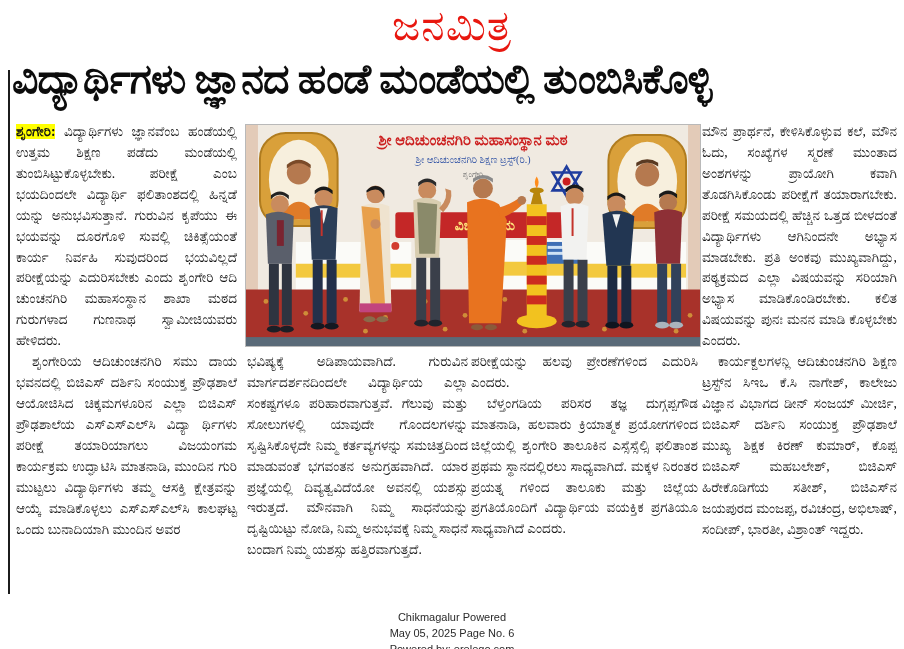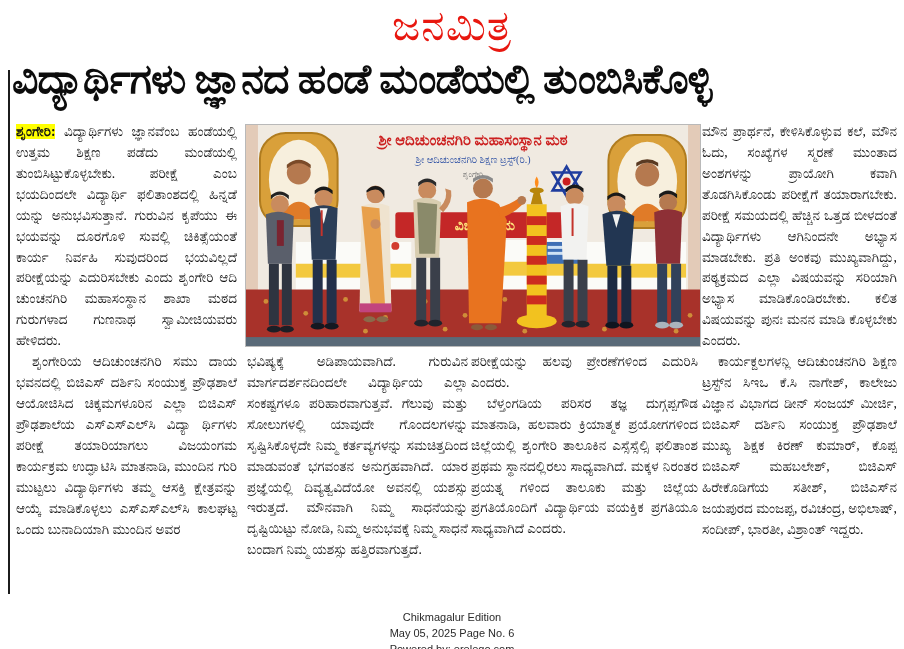--- a/index.html
+++ b/index.html
@@ -235,18 +235,18 @@
     <p>ಪರೀಕ್ಷೆಯನ್ನು ಹಲವು ಪ್ರೇರಣೆಗಳಿಂದ ಎದುರಿಸಿ ಎಂದರು.</p>
     <p class="indent">ಬೆಳ್ತಂಗಡಿಯ ಪರಿಸರ ತಜ್ಞ ದುಗ್ಗಪ್ಪಗೌಡ ಮಾತನಾಡಿ, ಹಲವಾರು ಕ್ರಿಯಾತ್ಮಕ ಪ್ರಯೋಗಗಳಿಂದ ಜಿಲ್ಲೆಯಲ್ಲಿ ಶೃಂಗೇರಿ ತಾಲೂಕಿನ ಎಸ್ಸೆಸ್ಸೆಲ್ಸಿ ಫಲಿತಾಂಶ ಪ್ರಥಮ ಸ್ಥಾನದಲ್ಲಿರಲು ಸಾಧ್ಯವಾಗಿದೆ. ಮಕ್ಕಳ ನಿರಂತರ ಪ್ರಯತ್ನ ಗಳಿಂದ ತಾಲೂಕು ಮತ್ತು ಜಿಲ್ಲೆಯ ಪ್ರಗತಿಯೊಂದಿಗೆ ವಿದ್ಯಾರ್ಥಿಯ ವಯಕ್ತಿಕ ಪ್ರಗತಿಯೂ ಸಾಧ್ಯವಾಗಿದೆ ಎಂದರು.</p>
   </div>
 
   <div class="col" id="col4">
     <p>ಮೌನ ಪ್ರಾರ್ಥನೆ, ಕೇಳಿಸಿಕೊಳ್ಳುವ ಕಲೆ, ಮೌನ ಓದು, ಸಂಖ್ಯೆಗಳ ಸ್ಮರಣೆ ಮುಂತಾದ ಅಂಶಗಳನ್ನು ಪ್ರಾಯೋಗಿ ಕವಾಗಿ ತೊಡಗಿಸಿಕೊಂಡು ಪರೀಕ್ಷೆಗೆ ತಯಾರಾಗಬೇಕು. ಪರೀಕ್ಷೆ ಸಮಯದಲ್ಲಿ ಹೆಚ್ಚಿನ ಒತ್ತಡ ಬೀಳದಂತೆ ವಿದ್ಯಾರ್ಥಿಗಳು ಆಗಿನಿಂದನೇ ಅಭ್ಯಾಸ ಮಾಡಬೇಕು. ಪ್ರತಿ ಅಂಕವು ಮುಖ್ಯವಾಗಿದ್ದು, ಪಠ್ಯಕ್ರಮದ ಎಲ್ಲಾ ವಿಷಯವನ್ನು ಸರಿಯಾಗಿ ಅಭ್ಯಾಸ ಮಾಡಿಕೊಂಡಿರಬೇಕು. ಕಲಿತ ವಿಷಯವನ್ನು ಪುನಃ ಮನನ ಮಾಡಿ ಕೊಳ್ಳಬೇಕು ಎಂದರು.</p>
     <p class="indent">ಕಾರ್ಯಕ್ದಲಗಳನ್ಲಿ ಆದಿಚುಂಚನಗಿರಿ ಶಿಕ್ಷಣ ಟ್ರಸ್ಟ್‌ನ ಸಿಇಒ ಕೆ.ಸಿ ನಾಗೇಶ್, ಕಾಲೇಜು ವಿಜ್ಞಾನ ವಿಭಾಗದ ಡೀನ್ ಸಂಜಯ್ ಮೀರ್ಜಿ, ಬಿಜಿಎಸ್ ದರ್ಶಿನಿ ಸಂಯುಕ್ತ ಪ್ರೌಢಶಾಲೆ ಮುಖ್ಯ ಶಿಕ್ಷಕ ಕಿರಣ್ ಕುಮಾರ್, ಕೊಪ್ಪ ಬಿಜಿಎಸ್ ಮಹಬಲೇಶ್, ಬಿಜಿಎಸ್ ಹಿರೇಕೊಡಿಗೆಯ ಸತೀಶ್, ಬಿಜಿಎಸ್‌ನ ಜಯಪುರದ ಮಂಜಪ್ಪ, ರವಿಚಂದ್ರ, ಅಭಿಲಾಷ್, ಸಂದೀಪ್, ಭಾರತೀ, ವಿಶ್ರಾಂತ್ ಇದ್ದರು.</p>
   </div>
 
   <div class="footer">
-    <div>Chikmagalur Edition</div>
+    <div>Chikmagalur Powered</div>
     <div>May 05, 2025 Page No. 6</div>
     <div>Powered by: erelego.com</div>
   </div>
 
 </div>
 
 </body></html>

